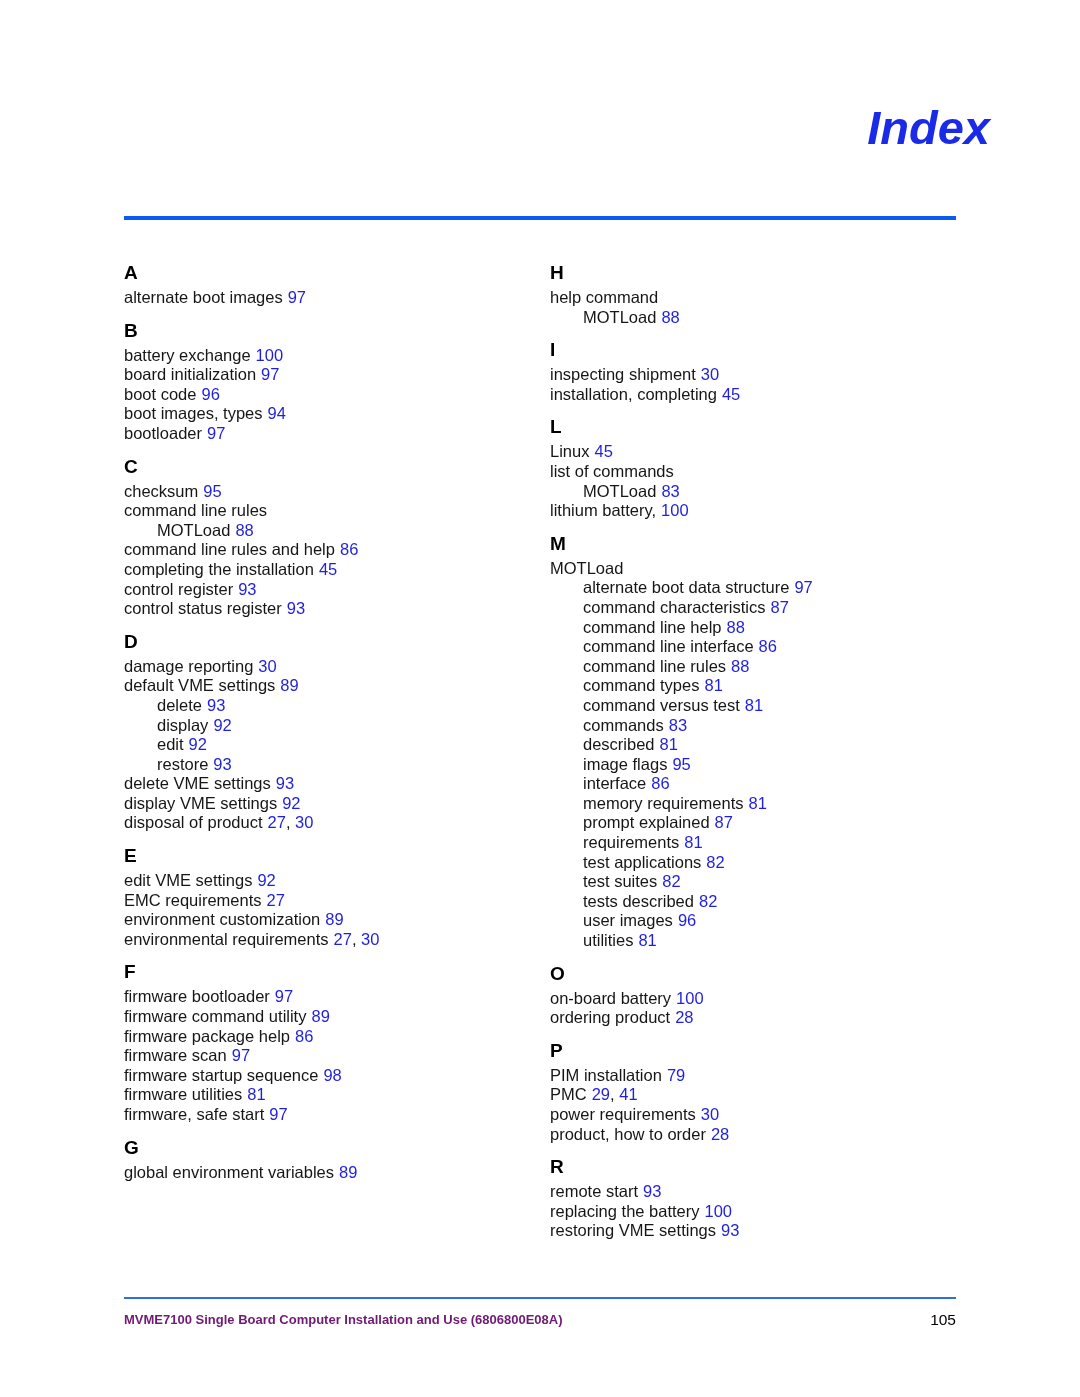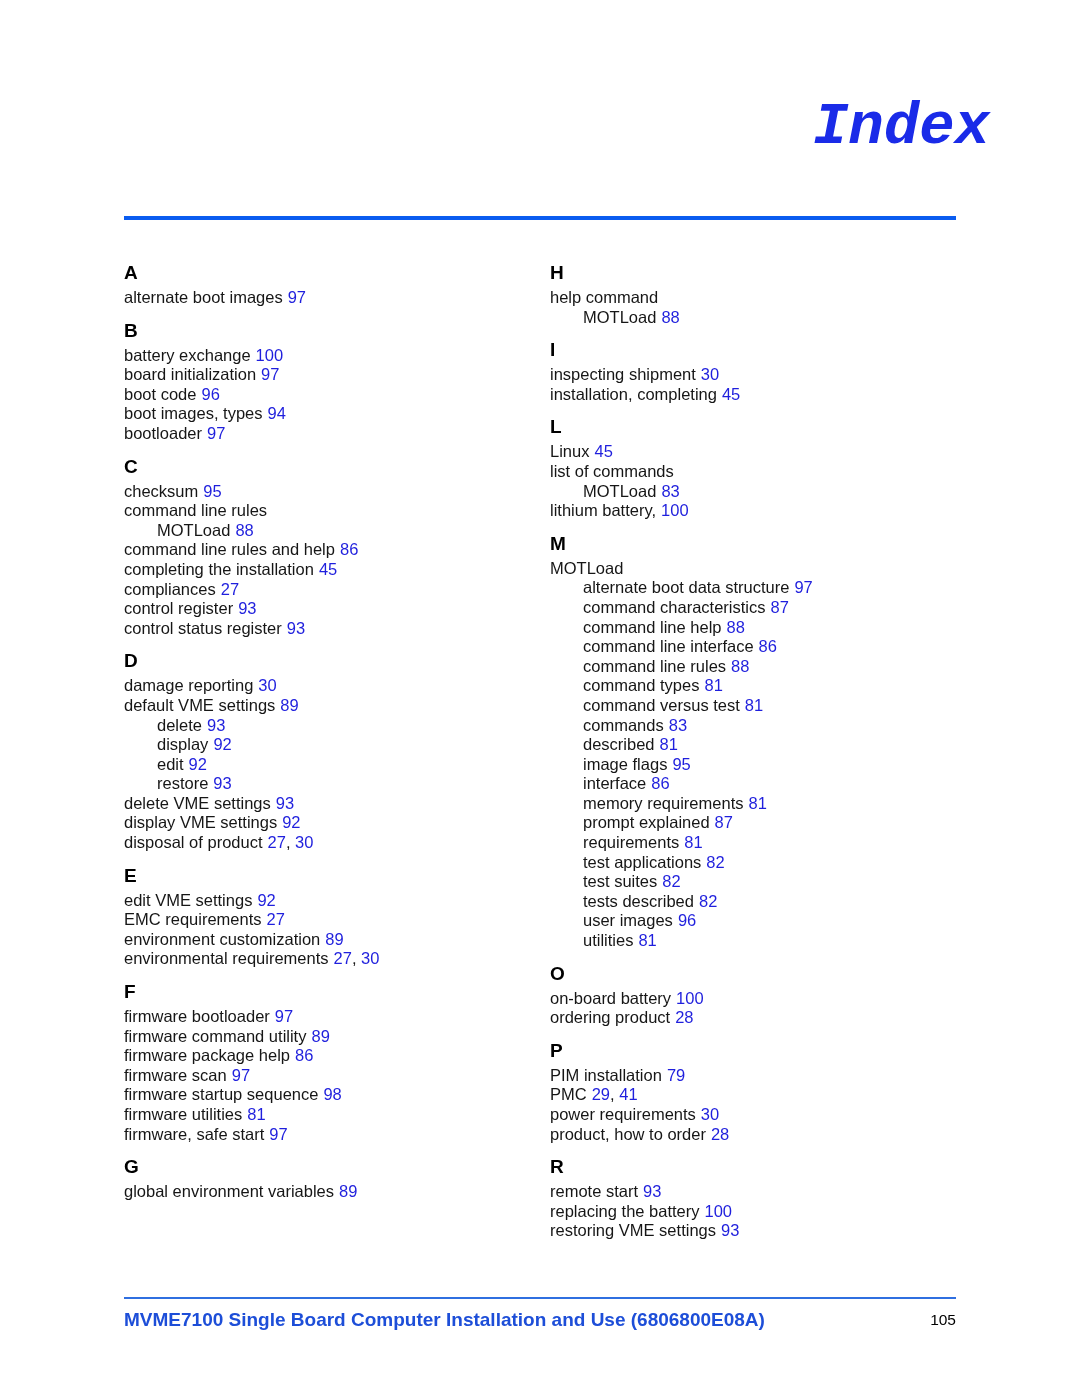--- a/index.html
+++ b/index.html
@@ -26,27 +26,26 @@
     position: absolute;
     left: 124px;
     right: 90px;
     top: 98px;
     height: 80px;
   }
   .page-title {
     position: absolute;
     right: 0;
     top: 0;
-    font-size: 59px;
+    font-size: 47px;
     font-style: italic;
     font-weight: bold;
     color: #1a2be8;
     letter-spacing: 0px;
     line-height: 60px;
-    font-family: Liberation Mono, monospace;
   }
 
   
   .rule-top {
     position: absolute;
     left: 124px;
     width: 832px;
     top: 216px;
     height: 4px;
     background: #0a5cf0;
@@ -113,23 +112,23 @@
     position: absolute;
     left: 124px;
     width: 832px;
     top: 1309px;
     height: 28px;
   }
   .footer-text {
     position: absolute;
     left: 0;
     top: 0;
-    font-size: 19px;
+    font-size: 13px;
     font-weight: bold;
-    color: #1d4ed8;
+    color: #701a75;
     line-height: 22px;
     white-space: nowrap;
     text-align: right;
   }
   .footer-page {
     position: absolute;
     right: 0;
     top: 0;
     font-size: 15.5px;
     font-weight: normal;
@@ -162,21 +161,20 @@
           <div class="entry"><span class="term">boot images, types</span><span class="pages">94</span></div>
           <div class="entry"><span class="term">bootloader</span><span class="pages">97</span></div>
         </div>
         <div class="letter-group">
           <div class="letter-heading">C</div>
           <div class="entry"><span class="term">checksum</span><span class="pages">95</span></div>
           <div class="entry"><span class="term">command line rules</span></div>
           <div class="entry sub"><span class="term">MOTLoad</span><span class="pages">88</span></div>
           <div class="entry"><span class="term">command line rules and help</span><span class="pages">86</span></div>
           <div class="entry"><span class="term">completing the installation</span><span class="pages">45</span></div>
-          <div class="entry"><span class="term">compliances</span><span class="pages">27</span></div>
           <div class="entry"><span class="term">control register</span><span class="pages">93</span></div>
           <div class="entry"><span class="term">control status register</span><span class="pages">93</span></div>
         </div>
         <div class="letter-group">
           <div class="letter-heading">D</div>
           <div class="entry"><span class="term">damage reporting</span><span class="pages">30</span></div>
           <div class="entry"><span class="term">default VME settings</span><span class="pages">89</span></div>
           <div class="entry sub"><span class="term">delete</span><span class="pages">93</span></div>
           <div class="entry sub"><span class="term">display</span><span class="pages">92</span></div>
           <div class="entry sub"><span class="term">edit</span><span class="pages">92</span></div>

